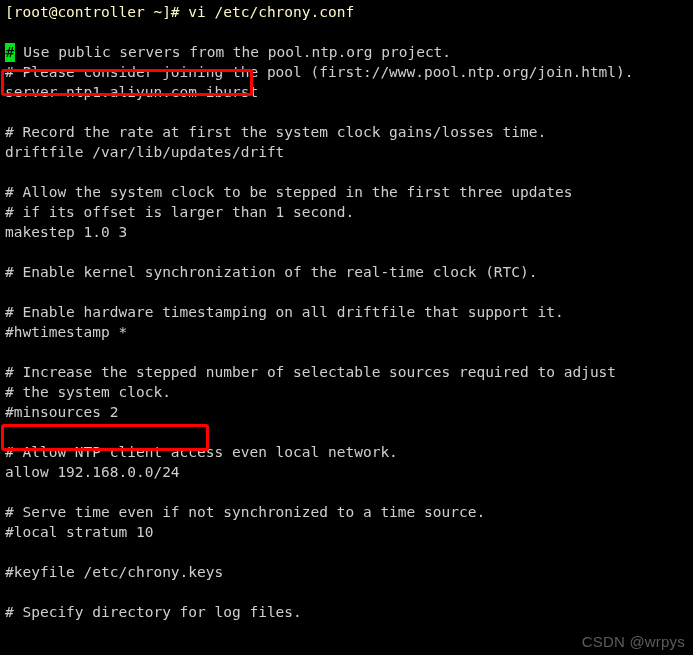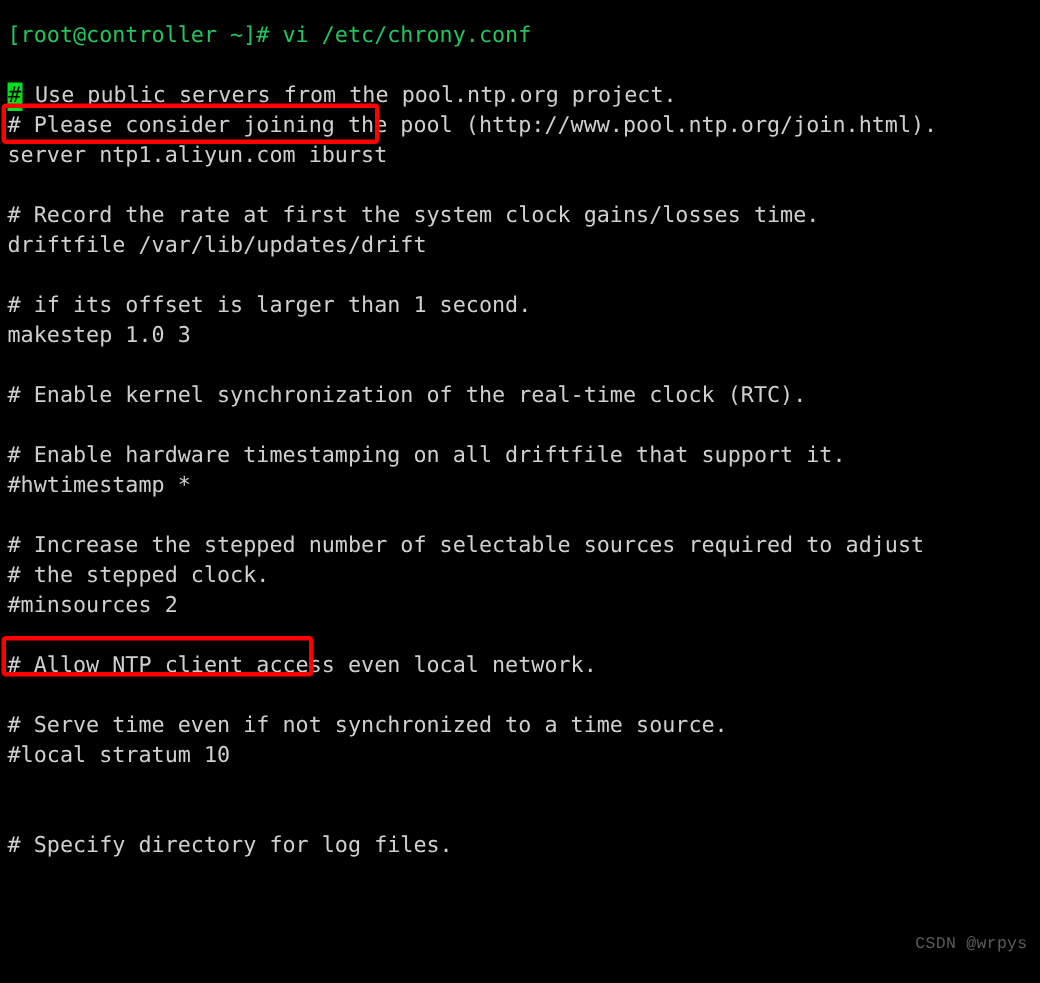--- a/index.html
+++ b/index.html
@@ -31,22 +31,21 @@
   .term-line {
     height: 20px;
     line-height: 20px;
     white-space: pre;
     color: #cfcfcf;
   }
   .term-line.blank {
     color: transparent;
   }
   .prompt-line {
-    color: #22c55e;
-    margin-top: 12px;
+    color: #fef9c3;
   }
   
   .cursor-block {
     display: inline-block;
     background: #00e21a;
     color: #000000;
     width: 9.6px;
     text-align: center;
     line-height: 19px;
     vertical-align: baseline;
@@ -68,92 +67,95 @@
   }
   #redbox-allow {
     left: 1px;
     top: 424px;
     width: 208px;
     height: 27px;
   }
   #watermark {
     position: absolute;
     right: 8px;
-    bottom: 18px;
-    font-family: Liberation Mono, monospace;
-    font-size: 11px;
+    bottom: 7px;
+    font-family: Liberation Sans, sans-serif;
+    font-size: 15px;
     line-height: 13px;
     color: #5c5c5c;
     white-space: pre;
     letter-spacing: 0.2px;
   }
 </style>
 </head>
 <body>
 
 <div id="screen">
 
   <div id="terminal-body">
 
     <div class="term-line prompt-line">[root@controller ~]# vi /etc/chrony.conf</div>
 
     <div class="term-line blank"></div>
 
     <div class="term-line"><span class="cursor-block">#</span><span> Use public servers from the pool.ntp.org project.</span></div>
 
-    <div class="term-line"># Please consider joining the pool (http://www.pool.ntp.org/join.html).</div>
+    <div class="term-line"># Please consider joining the pool (first://www.pool.ntp.org/join.html).</div>
 
     <div class="term-line">server ntp1.aliyun.com iburst</div>
 
     <div class="term-line blank"></div>
 
     <div class="term-line"># Record the rate at first the system clock gains/losses time.</div>
 
     <div class="term-line">driftfile /var/lib/updates/drift</div>
 
     <div class="term-line blank"></div>
 
+    <div class="term-line"># Allow the system clock to be stepped in the first three updates</div>
 
     <div class="term-line"># if its offset is larger than 1 second.</div>
 
     <div class="term-line">makestep 1.0 3</div>
 
     <div class="term-line blank"></div>
 
     <div class="term-line"># Enable kernel synchronization of the real-time clock (RTC).</div>
 
 
     <div class="term-line blank"></div>
 
     <div class="term-line"># Enable hardware timestamping on all driftfile that support it.</div>
 
     <div class="term-line">#hwtimestamp *</div>
 
     <div class="term-line blank"></div>
 
     <div class="term-line"># Increase the stepped number of selectable sources required to adjust</div>
 
-    <div class="term-line"># the stepped clock.</div>
+    <div class="term-line"># the system clock.</div>
 
     <div class="term-line">#minsources 2</div>
 
     <div class="term-line blank"></div>
 
     <div class="term-line"># Allow NTP client access even local network.</div>
 
+    <div class="term-line">allow 192.168.0.0/24</div>
 
     <div class="term-line blank"></div>
 
     <div class="term-line"># Serve time even if not synchronized to a time source.</div>
 
     <div class="term-line">#local stratum 10</div>
 
     <div class="term-line blank"></div>
 
 
+    <div class="term-line">#keyfile /etc/chrony.keys</div>
 
     <div class="term-line blank"></div>
 
     <div class="term-line"># Specify directory for log files.</div>
 
   </div>
 
   <div class="redbox" id="redbox-server"></div>
 
   <div class="redbox" id="redbox-allow"></div>

